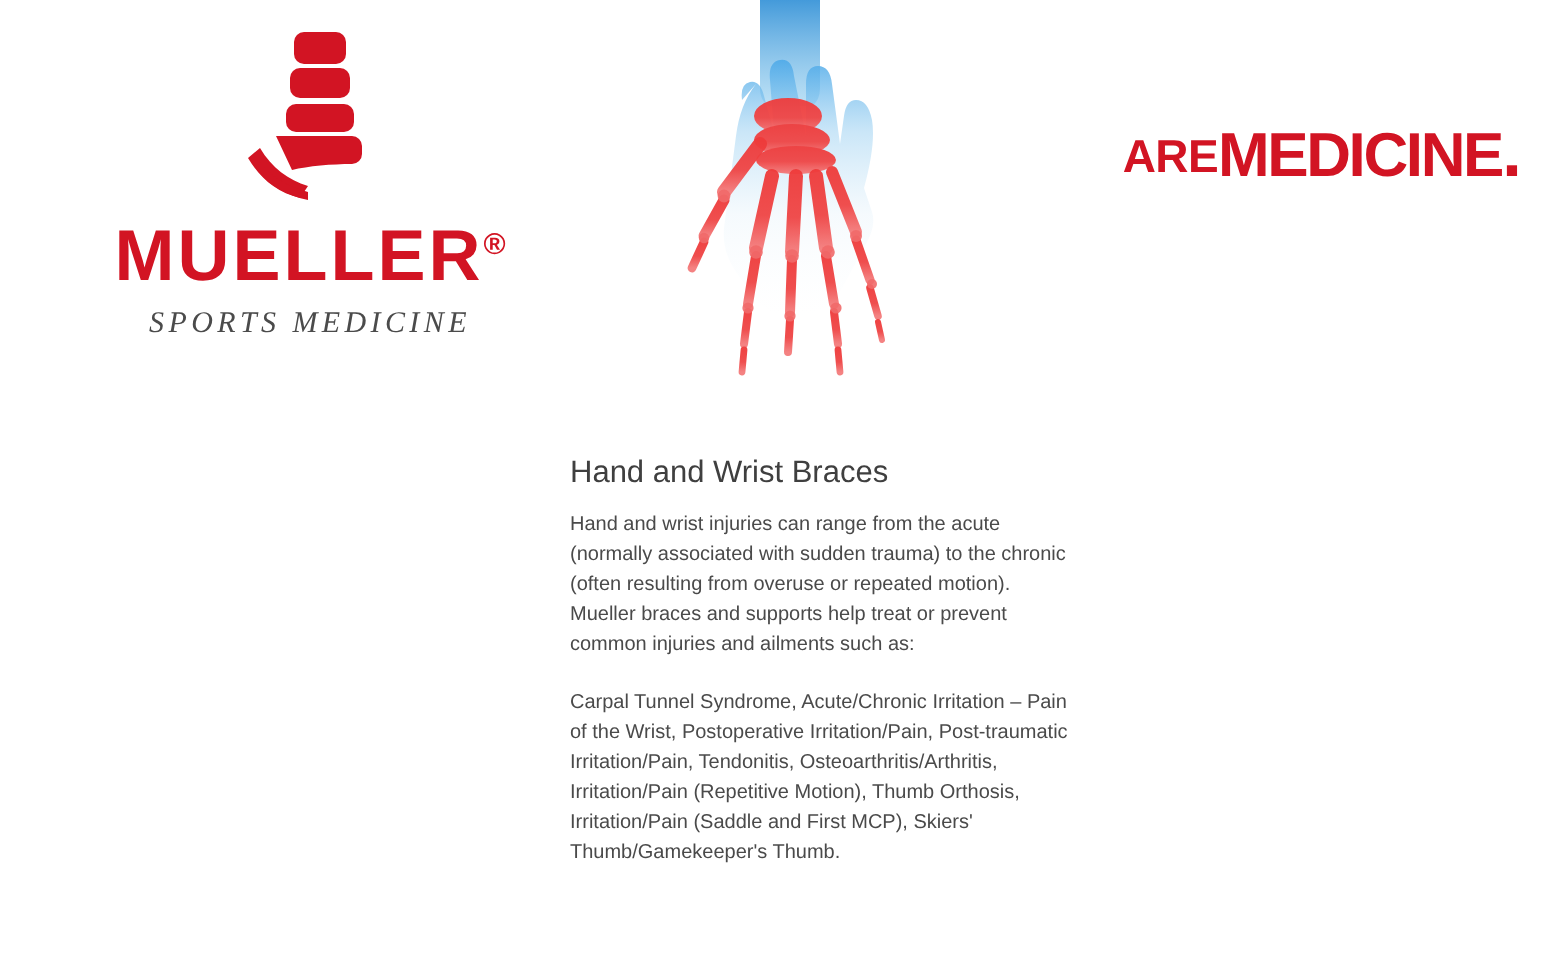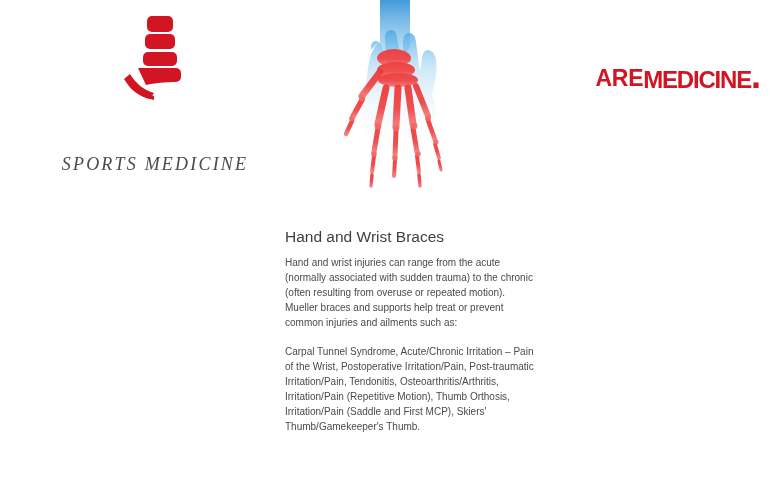--- a/index.html
+++ b/index.html
@@ -59,21 +59,21 @@
     letter-spacing: 0;
   }
   .mueller-tagline {
     position: absolute;
     left: 0;
     top: 140px;
     width: 230px;
     text-align: center;
     font-family: "Liberation Serif", serif;
     font-style: italic;
-    font-size: 18px;
+    font-size: 15px;
     letter-spacing: 2.2px;
     color: #4b4b4b;
   }
 
   
   .hand-figure {
     position: absolute;
     left: 318px;
     top: 0px;
     width: 160px;
@@ -111,21 +111,21 @@
     display: block;
     white-space: nowrap;
     margin-top: 1px;
   }
   .sm-line2 .small {
     font-size: 23px;
     letter-spacing: -0.3px;
     vertical-align: 2px;
   }
   .sm-line2 .big {
-    font-size: 24px;
+    font-size: 31px;
     letter-spacing: -1.2px;
   }
   .sm-line2 .period { font-size: 36px; }
 
   
   .content {
     position: absolute;
     left: 285px;
     top: 228px;
     width: 250px;
@@ -156,20 +156,21 @@
         <g fill="#d21423">
           <path d="M30 2 h16 a5 5 0 0 1 5 5 v6 a5 5 0 0 1 -5 5 h-16 a5 5 0 0 1 -5 -5 v-6 a5 5 0 0 1 5 -5 z"></path>
           <path d="M28 20 h20 a5 5 0 0 1 5 5 v5 a5 5 0 0 1 -5 5 h-20 a5 5 0 0 1 -5 -5 v-5 a5 5 0 0 1 5 -5 z"></path>
           <path d="M26 38 h24 a5 5 0 0 1 5 5 v4 a5 5 0 0 1 -5 5 h-24 a5 5 0 0 1 -5 -5 v-4 a5 5 0 0 1 5 -5 z"></path>
           <path d="M18 54 c10 0 28 0 36 0 a5 5 0 0 1 5 5 v4 a5 5 0 0 1 -5 5 c-10 0 -22 1 -30 3 l-8 -17 z"></path>
           <path d="M8 60 c6 10 14 16 24 19 l-4 6 c-12 -3 -20 -10 -26 -20 z"></path>
           <path d="M6 70 c6 9 16 14 26 16 v-4 c-11 -3 -19 -8 -24 -15 z"></path>
         </g>
       </svg>
     </div>
+    <div class="mueller-wordmark"><span>MUELLER</span><span class="reg">®</span></div>
     <div class="mueller-tagline">SPORTS MEDICINE</div>
   </div>
 
   <div class="hand-figure">
     <svg class="hand-svg" width="160" height="200" viewBox="0 0 160 200" xmlns="http://www.w3.org/2000/svg">
       <defs>
         <linearGradient id="skinGrad" x1="0" y1="0" x2="0" y2="1">
           <stop offset="0%" stop-color="#4aa8e8" stop-opacity="0.85"></stop>
           <stop offset="28%" stop-color="#9fd2f2" stop-opacity="0.55"></stop>
           <stop offset="60%" stop-color="#e9f4fb" stop-opacity="0.45"></stop>

